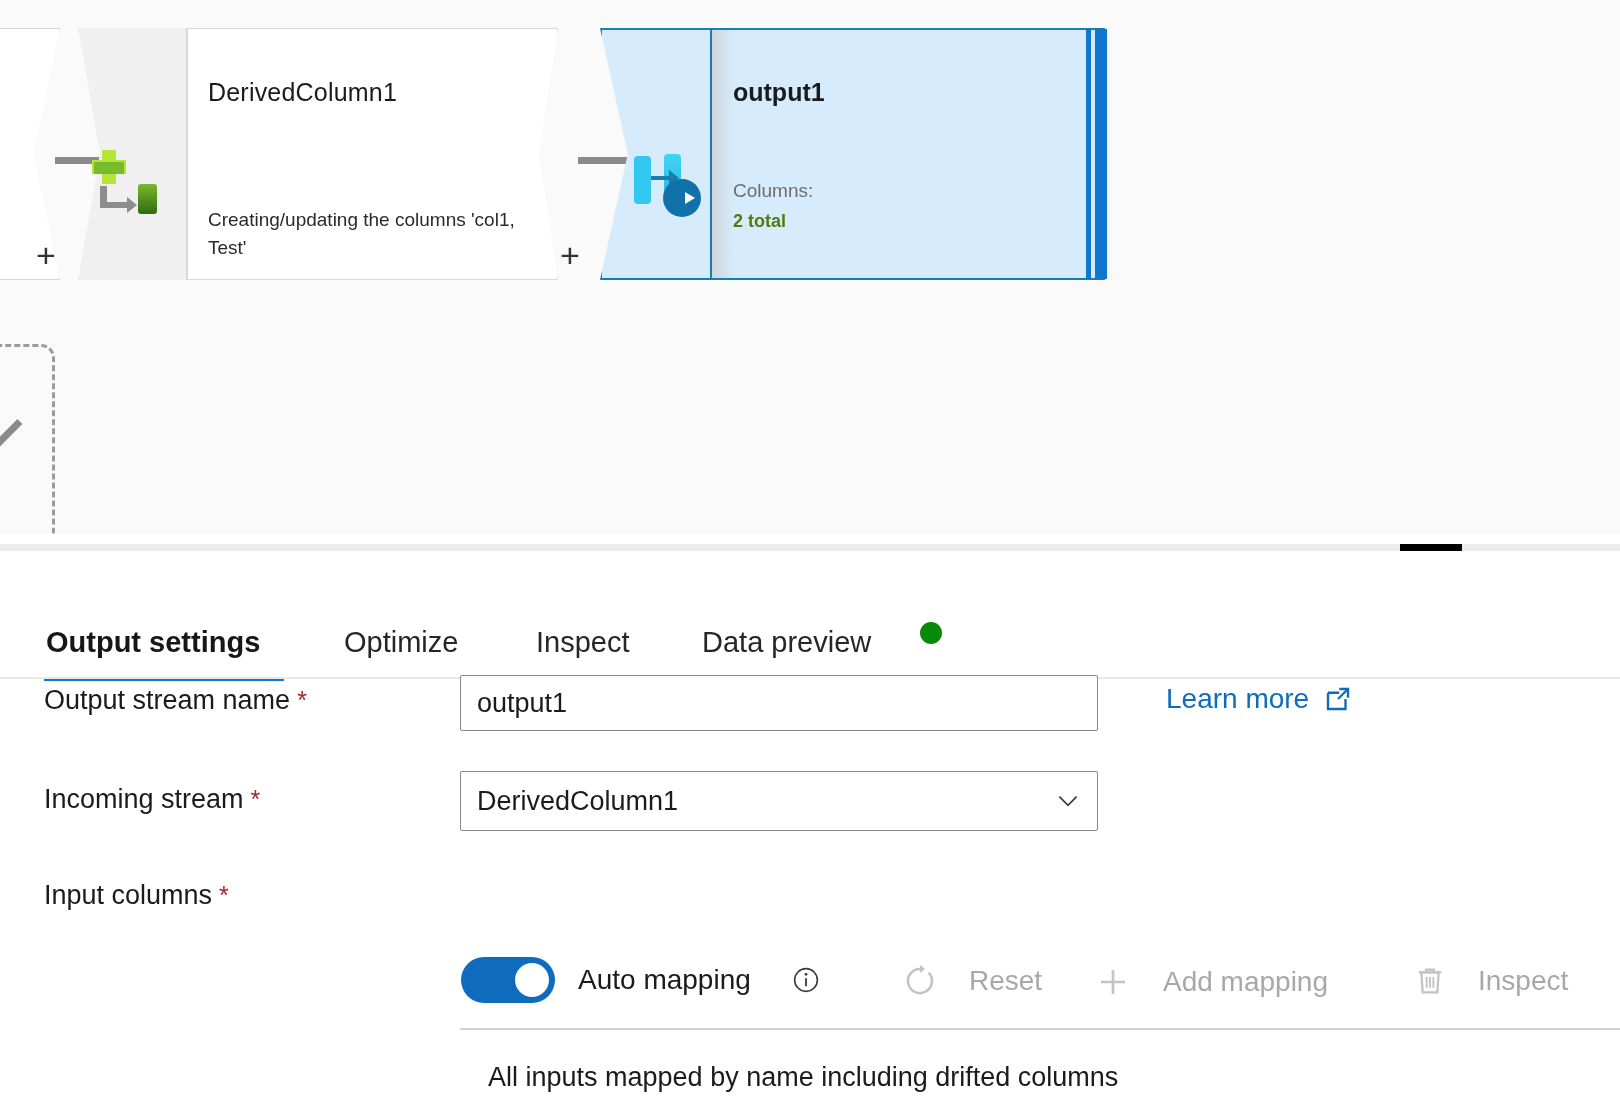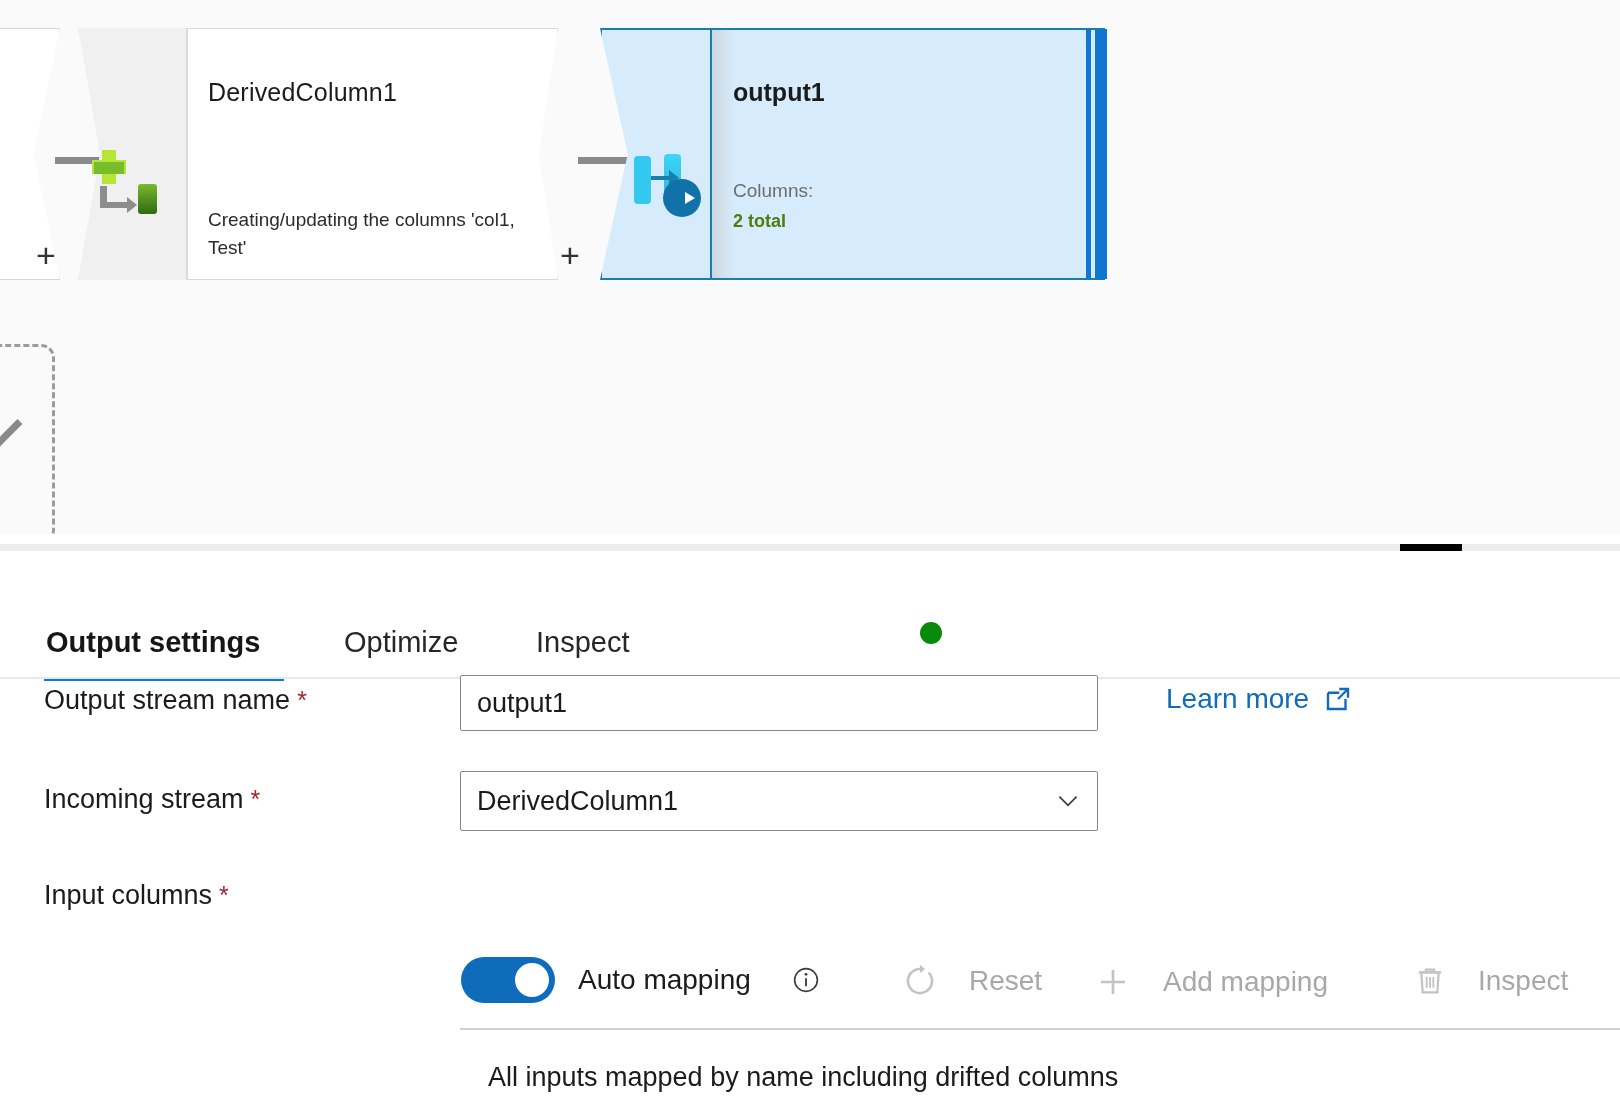--- a/index.html
+++ b/index.html
@@ -304,20 +304,21 @@
   <div class="splitter-handle"></div>
 
   <div class="panel">
 
     <div class="tabs">
       <button class="tab active" style="left:44px;">Output settings</button>
       <div class="tab-underline" style="left:44px; width:240px;"></div>
 
       <button class="tab" style="left:342px;">Optimize</button>
       <button class="tab" style="left:534px;">Inspect</button>
+      <button class="tab" style="left:700px;">Data preview</button>
       <div class="green-dot" style="left:920px;"></div>
 
       <div class="tabs-rule"></div>
     </div>
 
     <div class="form">
 
       <div class="row-label" style="left:44px; top:52px;">
         <span>Output stream name</span><span class="req">*</span>
       </div>

